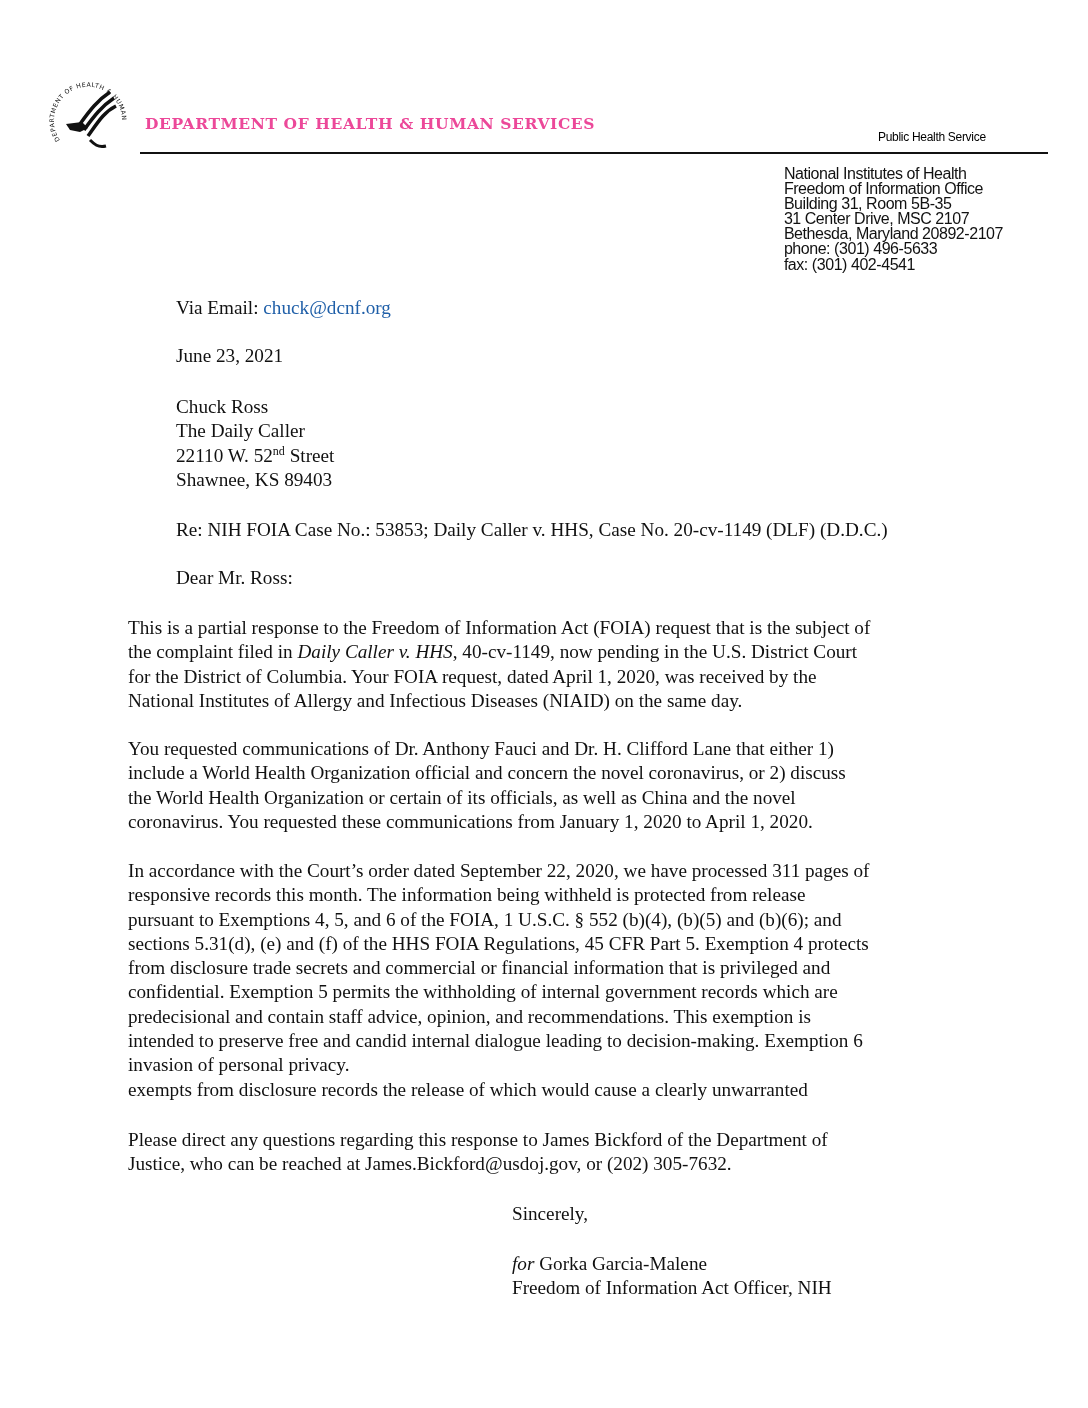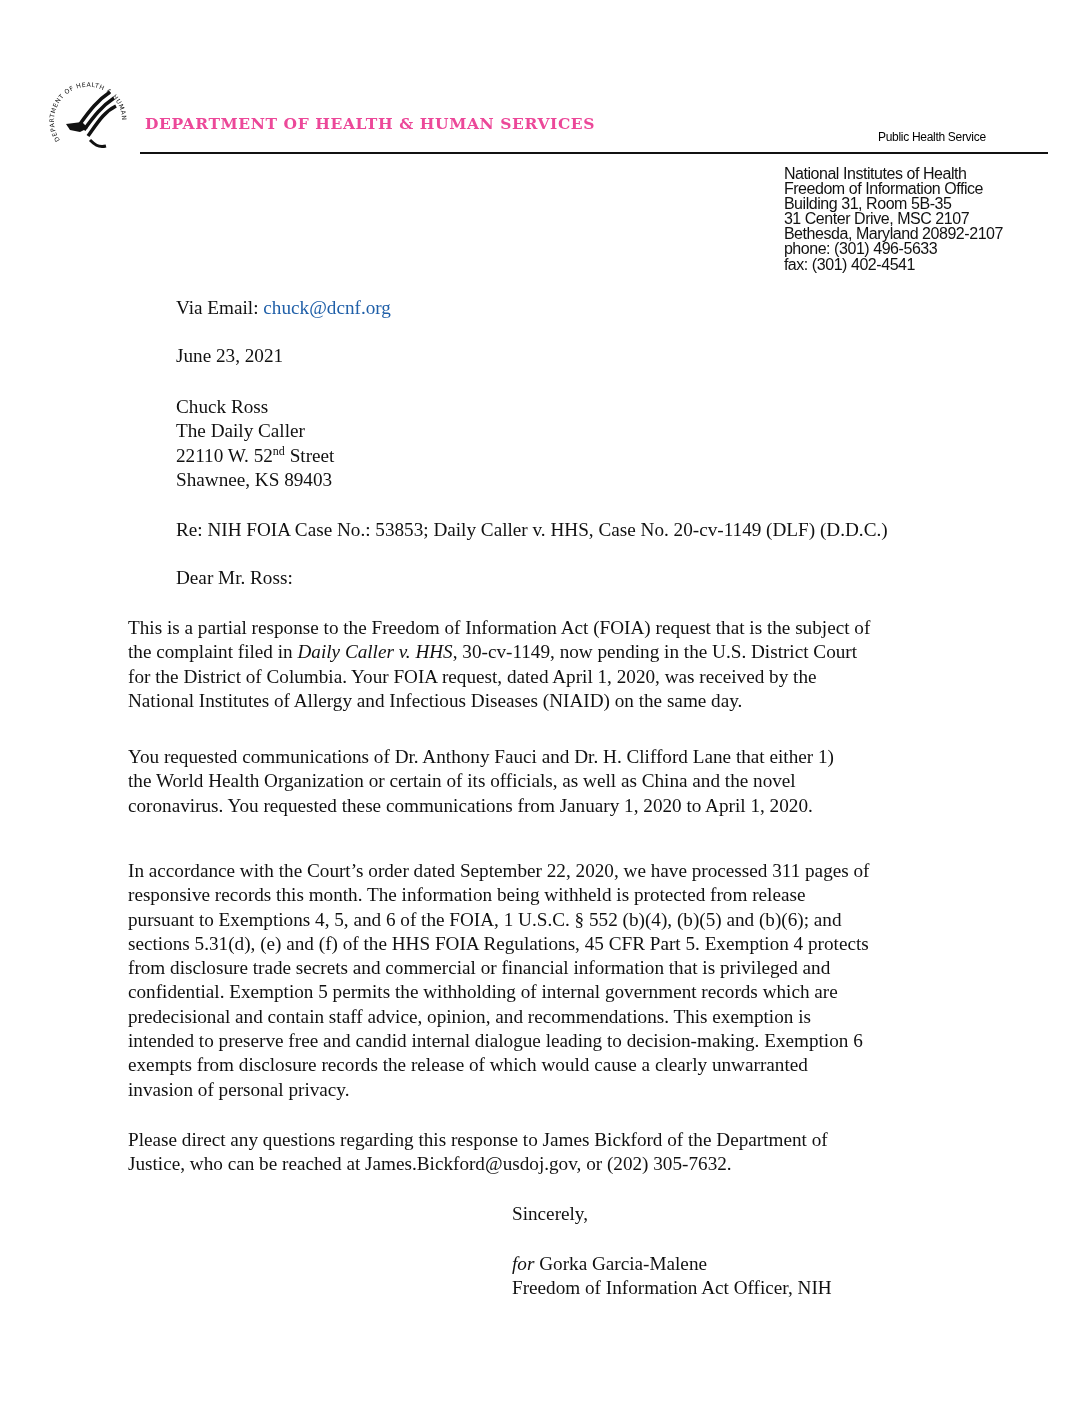--- a/index.html
+++ b/index.html
@@ -24,21 +24,21 @@
     .via .email { color: #1f5fa8; }
     .date { top: 345px; }
     .recipient { top: 395px; }
     .recipient sup { font-size: 12px; vertical-align: 7px; line-height: 0; }
     .re { top: 519px; }
     .salutation { top: 567px; }
 
     .para { position: absolute; left: 128px; width: 850px; line-height: 24.3px; }
     .para div { white-space: nowrap; }
     .p1 { top: 616px; }
-    .p2 { top: 737px; margin-top: 8px; }
+    .p2 { top: 737px; }
     .p3 { top: 859px; }
     .p4 { top: 1128px; }
 
     .closing { position: absolute; left: 512px; top: 1203px; }
     .sig { position: absolute; left: 512px; top: 1252px; line-height: 24.3px; }
     .sig div { white-space: nowrap; }
     i { font-style: italic; }
   </style>
 </head>
 <body>
@@ -84,42 +84,43 @@
     <div>The Daily Caller</div>
     <div><span>22110 W. 52</span><sup>nd</sup><span> Street</span></div>
     <div>Shawnee, KS  89403</div>
   </div>
 
   <div class="blk serif re">Re: NIH FOIA Case No.: 53853; Daily Caller v. HHS, Case No. 20-cv-1149 (DLF) (D.D.C.)</div>
   <div class="blk serif salutation">Dear Mr. Ross:</div>
 
   <div class="para serif p1">
     <div>This is a partial response to the Freedom of Information Act (FOIA) request that is the subject of</div>
-    <div><span>the complaint filed in </span><i>Daily Caller v. HHS</i><span>, 30-cv-1149, now pending in the U.S. District Court</span></div>
+    <div><span>the complaint filed in </span><i>Daily Caller v. HHS</i><span>, 40-cv-1149, now pending in the U.S. District Court</span></div>
     <div>for the District of Columbia. Your FOIA request, dated April 1, 2020, was received by the</div>
     <div>National Institutes of Allergy and Infectious Diseases (NIAID) on the same day.</div>
   </div>
 
   <div class="para serif p2">
     <div>You requested communications of Dr. Anthony Fauci and Dr. H. Clifford Lane that either 1)</div>
+    <div>include a World Health Organization official and concern the novel coronavirus, or 2) discuss</div>
     <div>the World Health Organization or certain of its officials, as well as China and the novel</div>
     <div>coronavirus.  You requested these communications from January 1, 2020 to April 1, 2020.</div>
   </div>
 
   <div class="para serif p3">
     <div>In accordance with the Court’s order dated September 22, 2020, we have processed 311 pages of</div>
     <div>responsive records this month. The information being withheld is protected from release</div>
     <div>pursuant to Exemptions 4, 5, and 6 of the FOIA, 1 U.S.C. § 552 (b)(4), (b)(5) and (b)(6); and</div>
     <div>sections 5.31(d), (e) and (f) of the HHS FOIA Regulations, 45 CFR Part 5.  Exemption 4 protects</div>
     <div>from disclosure trade secrets and commercial or financial information that is privileged and</div>
     <div>confidential.  Exemption 5 permits the withholding of internal government records which are</div>
     <div>predecisional and contain staff advice, opinion, and recommendations. This exemption is</div>
     <div>intended to preserve free and candid internal dialogue leading to decision-making.  Exemption 6</div>
+    <div>invasion of personal privacy.</div>
     <div>exempts from disclosure records the release of which would cause a clearly unwarranted</div>
-    <div>invasion of personal privacy.</div>
   </div>
 
   <div class="para serif p4">
     <div>Please direct any questions regarding this response to James Bickford of the Department of</div>
     <div>Justice, who can be reached at James.Bickford@usdoj.gov, or (202) 305-7632.</div>
   </div>
 
   <div class="serif closing">Sincerely,</div>
 
   <div class="serif sig">

